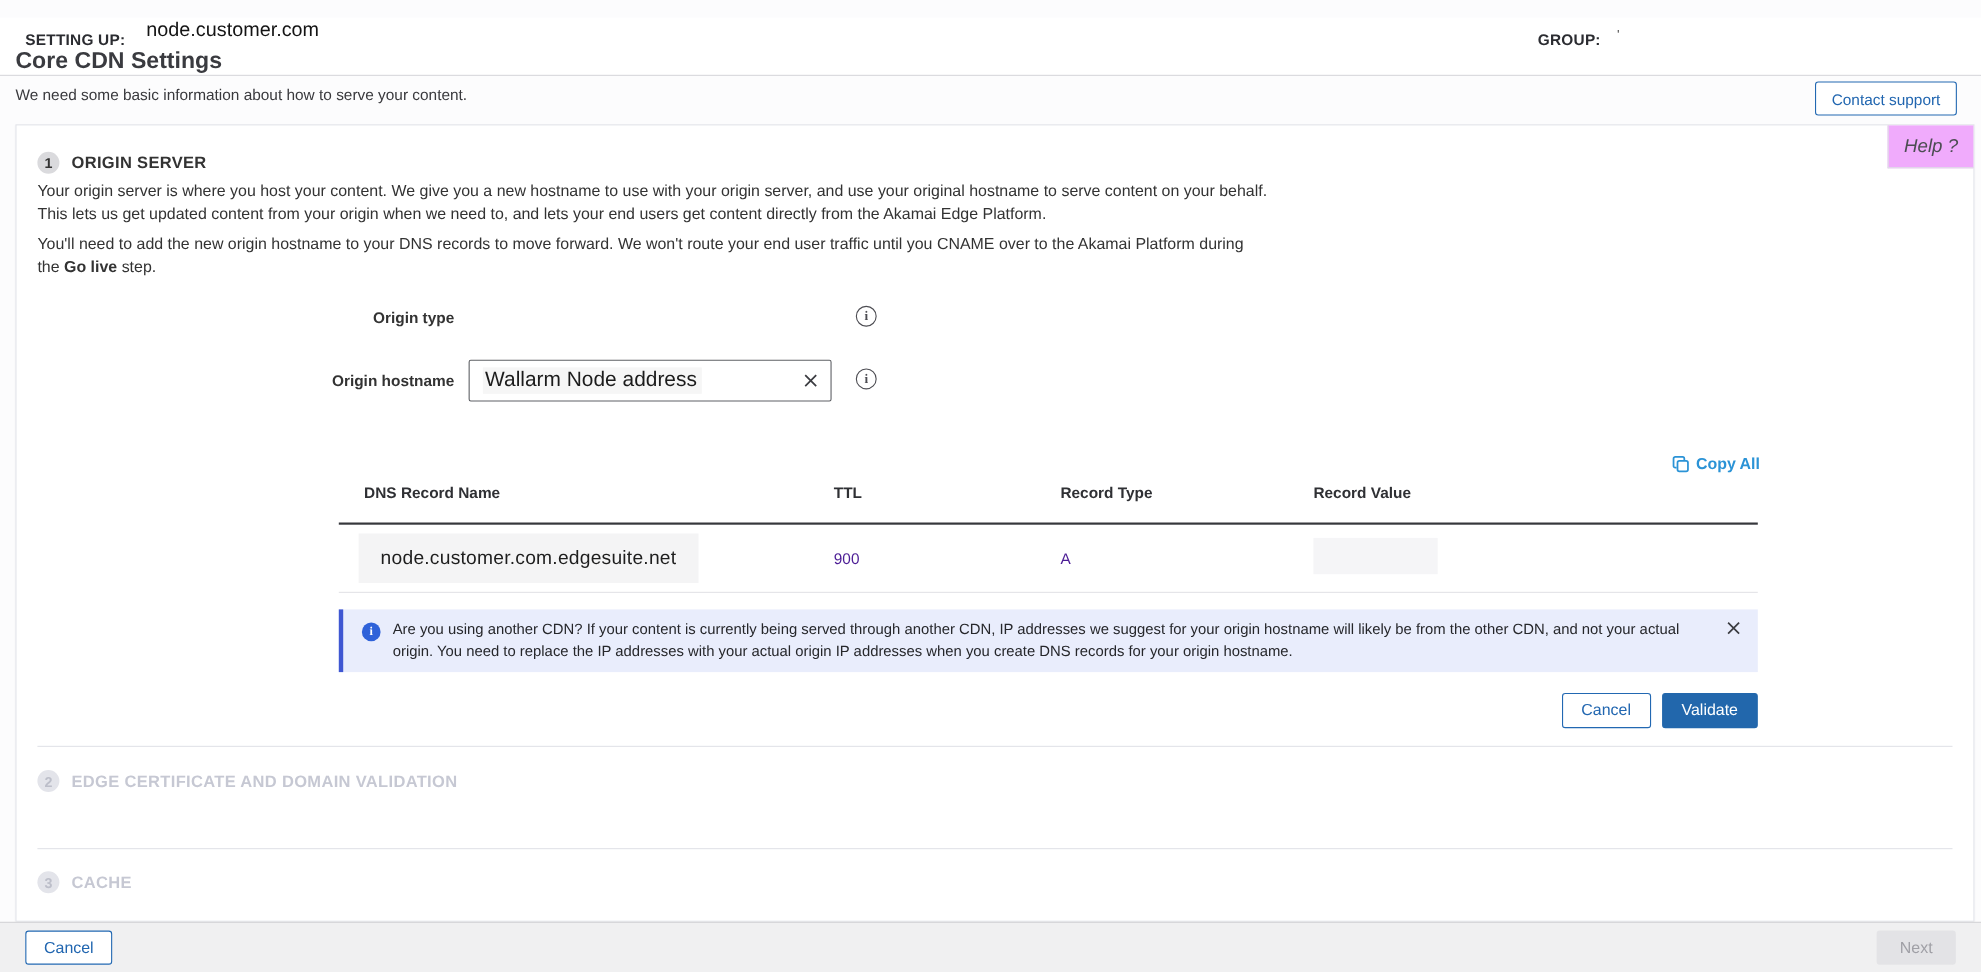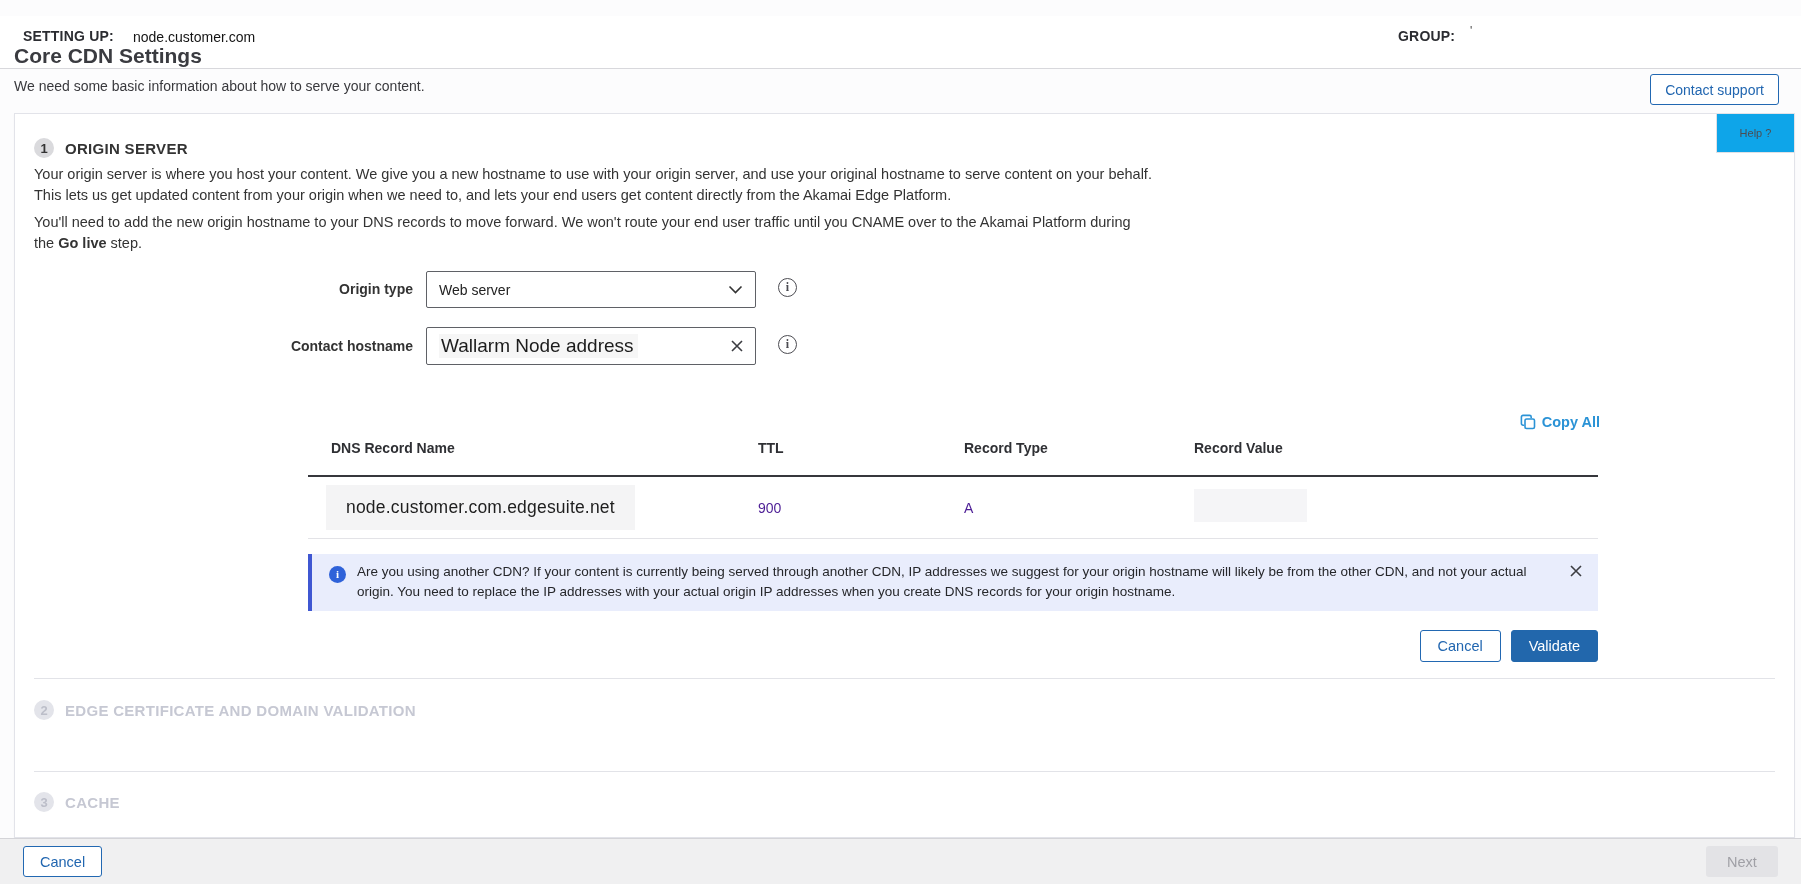--- a/index.html
+++ b/index.html
@@ -11,41 +11,41 @@
     position:relative;
   }
 
   
   .topbar {
     position:absolute; left:0; top:0; width:1801px; height:53px;
     background:#fff; border-bottom:1px solid #d8d8dc;margin-top:16px;
   }
   .topbar .label { position:absolute; top:12px; font-size:14px; font-weight:bold; color:#2b2c31; letter-spacing:.2px; }
   .setting-up-label { left:23px; }
-  .setting-up-value { position:absolute; left:133px; top:13px; font-size:14px; color:#141414;text-align:center; }
+  .setting-up-value { position:absolute; left:133px; top:1px; font-size:18px; color:#141414;text-align:center; }
   .group-label { left:1398px; }
   .group-value { position:absolute; left:1470px; top:8px; font-size:12px; color:#4a4a4a; }
 
   
   .page-title { position:absolute; left:14px; top:44px; font-size:21px; font-weight:bold; color:#3a3b40; }
   .page-subtitle { position:absolute; left:14px; top:78px; font-size:14px; color:#39393d; }
   .btn { font-family:inherit; border-radius:3px; font-size:14px; font-weight:normal; cursor:pointer; }
   .btn-outline { background:#fff; border:1px solid #2268b2; color:#2166b0; }
   .contact-support { position:absolute; right:22px; top:74px; height:31px; padding:0 14px; }
 
   
   .card {
     position:absolute; left:14px; top:113px; width:1781px; height:725px;
     background:#fff; border:1px solid #e2e3e9; box-shadow:0 1px 2px rgba(0,0,0,.03);
   }
   .help-tab {
     position:absolute; right:0; top:0; width:78px; height:39px;
-    background:#0ea5e9; border-left:1px solid #dfe0e5; border-bottom:1px solid #dfe0e5;
+    background:#f0abfc; border-left:1px solid #dfe0e5; border-bottom:1px solid #dfe0e5;
     display:flex; align-items:center; justify-content:center;
-    font-size:11px; color:#4c4d52; cursor:pointer;
+    font-size:17px; color:#4c4d52; cursor:pointer;font-style:italic;
   }
 
   .step-header { position:absolute; left:19px; display:flex; align-items:center; }
   .step-circle {
     width:20px; height:20px; border-radius:50%; background:#dadadd;
     display:flex; align-items:center; justify-content:center;
     font-size:13px; font-weight:bold; color:#333;
     flex:0 0 20px;
   }
   .step-title { margin-left:11px; font-size:15px; font-weight:bold; color:#333; letter-spacing:.3px; }
@@ -147,30 +147,23 @@
 
   <div class="step-header" style="top:24px;">
     <span class="step-circle">1</span>
     <span class="step-title">ORIGIN SERVER</span>
   </div>
 
   <p class="para" style="top:50px;">Your origin server is where you host your content. We give you a new hostname to use with your origin server, and use your original hostname to serve content on your behalf. This lets us get updated content from your origin when we need to, and lets your end users get content directly from the Akamai Edge Platform.</p>
   <p class="para" style="top:98px;"><span>You'll need to add the new origin hostname to your DNS records to move forward. We won't route your end user traffic until you CNAME over to the Akamai Platform during the </span><b>Go live</b><span> step.</span></p>
 
   <label class="form-label" style="top:167px;">Origin type</label>
-  <div class="control" style="top:157px;">
-    <span class="val">Web server</span>
-    <span class="spacer"></span>
-    <svg width="15" height="9" viewBox="0 0 15 9">
-        <polyline points="1.5,1.5 7.5,7.5 13.5,1.5" fill="none" stroke="#333" stroke-width="1.6"></polyline>
-      </svg>
-  </div>
   <span class="icon-info" style="left:763px; top:164px;"></span>
 
-  <label class="form-label" style="top:224px;">Contact hostname</label>
+  <label class="form-label" style="top:224px;">Origin hostname</label>
   <div class="control" style="top:213px; height:38px;">
     <span class="hostname-val">Wallarm Node address</span>
     <span class="spacer"></span>
     <svg width="12" height="12" viewBox="0 0 12 12">
         <path d="M1 1 L11 11 M11 1 L1 11" class="x-icon" stroke="#55565b" stroke-width="1.4"></path>
       </svg>
   </div>
   <span class="icon-info" style="left:763px; top:221px;"></span>
 
 

